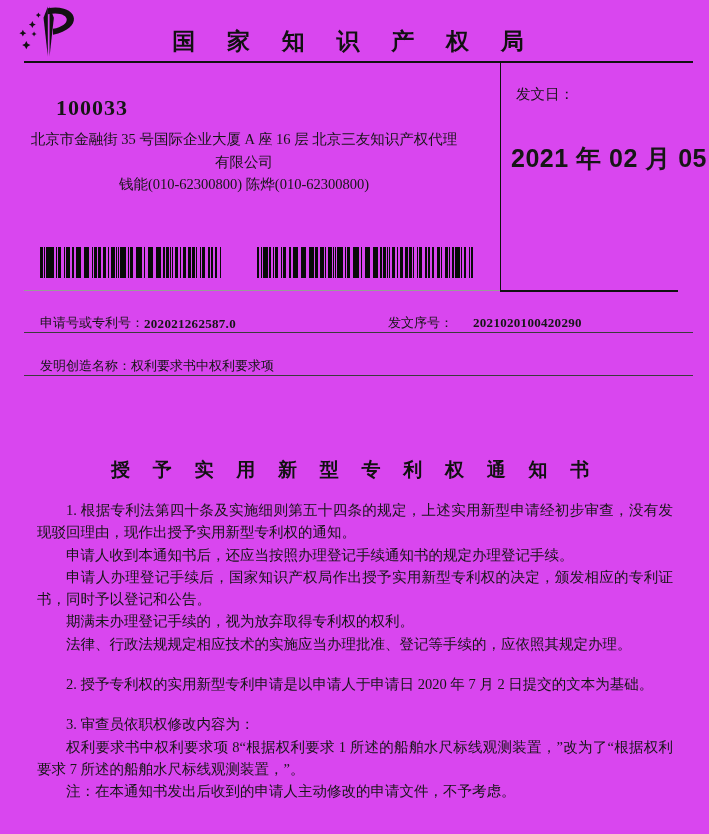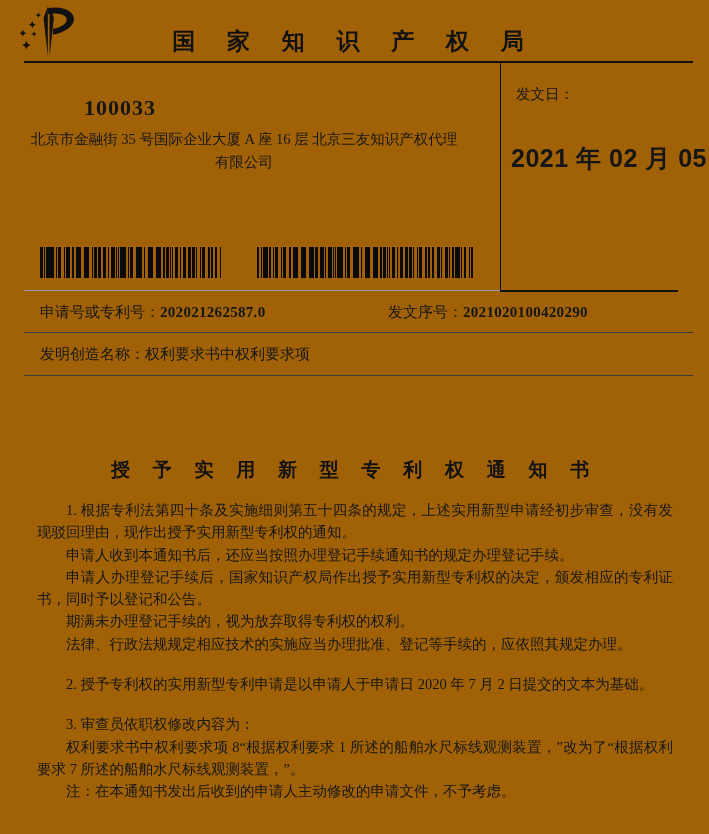--- a/index.html
+++ b/index.html
@@ -1,19 +1,19 @@
 <!DOCTYPE html>
 <html><head>
 <meta charset="utf-8">
 <style>
   html,body{margin:0;padding:0;background:#fff;}
   .page{
     position:relative;
     width:709px;height:834px;
-    background:#a16207;
+    background:#d946ef;
     font-family:"Liberation Serif","DejaVu Serif",serif;
     color:#161616;
     overflow:hidden;
   }
 
   
   .logo{position:absolute;left:10px;top:3px;width:86px;height:62px;}
   .agency-title{
     position:absolute;left:0;top:26px;width:100%;
     text-align:center;
@@ -36,21 +36,21 @@
   .date-value{
     position:absolute;left:10px;top:79px;
     font-family:"Liberation Sans","DejaVu Sans",sans-serif;
     font-weight:bold;font-size:25px;letter-spacing:0.5px;
     white-space:nowrap;
   }
 
   
   .postcode{
     position:absolute;left:56px;top:95px;
-    font-size:22px;font-weight:bold;letter-spacing:1px;margin-left:28px;
+    font-size:22px;font-weight:bold;letter-spacing:1px;
   }
   .address{
     position:absolute;left:11px;top:128px;width:466px;
     text-align:center;font-size:14.5px;line-height:22.5px;
   }
 
   
   .barcode{
     position:absolute;top:247px;height:31px;
     background-image:
@@ -62,32 +62,32 @@
   .barcode-2{left:257px;width:216px;}
   .barcode-rule{
     position:absolute;left:24px;width:476px;top:290px;
     border-top:1.5px solid #9a9a9a;
   }
 
   
   .fields{position:absolute;left:24px;right:16px;top:292px;}
   .field-row{
     position:relative;
-    display:flex;align-items:center;
+    display:flex;align-items:flex-end;
     padding-left:16px;
-    font-size:15px;
+    font-size:13px;
     border-bottom:1.5px solid #3c3c3c;
   }
   .row-1{height:40px;}
   .row-2{height:43px;}
   .row-3{height:42px;}
   .field-label{white-space:nowrap;}
   .field-value{white-space:nowrap;}
   .num{font-weight:bold;letter-spacing:0.3px;}
-  .dispatch-no-group{position:absolute;left:364px;display:flex;align-items:center;}
+  .dispatch-no-group{position:absolute;left:364px;display:flex;align-items:center;gap:20px;}
 
   
   .notice{position:absolute;left:0;top:441px;width:100%;}
   .notice-title{
     text-align:center;
     font-size:19px;font-weight:bold;letter-spacing:9px;
     color:#111;
     margin:16px 0 16px 0;
   }
   .notice-body{
@@ -123,20 +123,21 @@
 
   <div class="date-box">
     <span class="date-label">发文日：</span>
     <span class="date-value">2021 年 02 月 05 日</span>
   </div>
 
   <div class="postcode">100033</div>
   <div class="address">
     <div>北京市金融街 35 号国际企业大厦 A 座 16 层  北京三友知识产权代理</div>
     <div>有限公司</div>
+    <div>钱能(010-62300800)  陈烨(010-62300800)</div>
   </div>
 
   <div class="barcode barcode-1"></div>
   <div class="barcode barcode-2"></div>
   <div class="barcode-rule"></div>
 
   <div class="fields">
     <div class="field-row row-1">
       <span class="field-label">申请号或专利号：</span>
       <span class="field-value num">202021262587.0</span>

